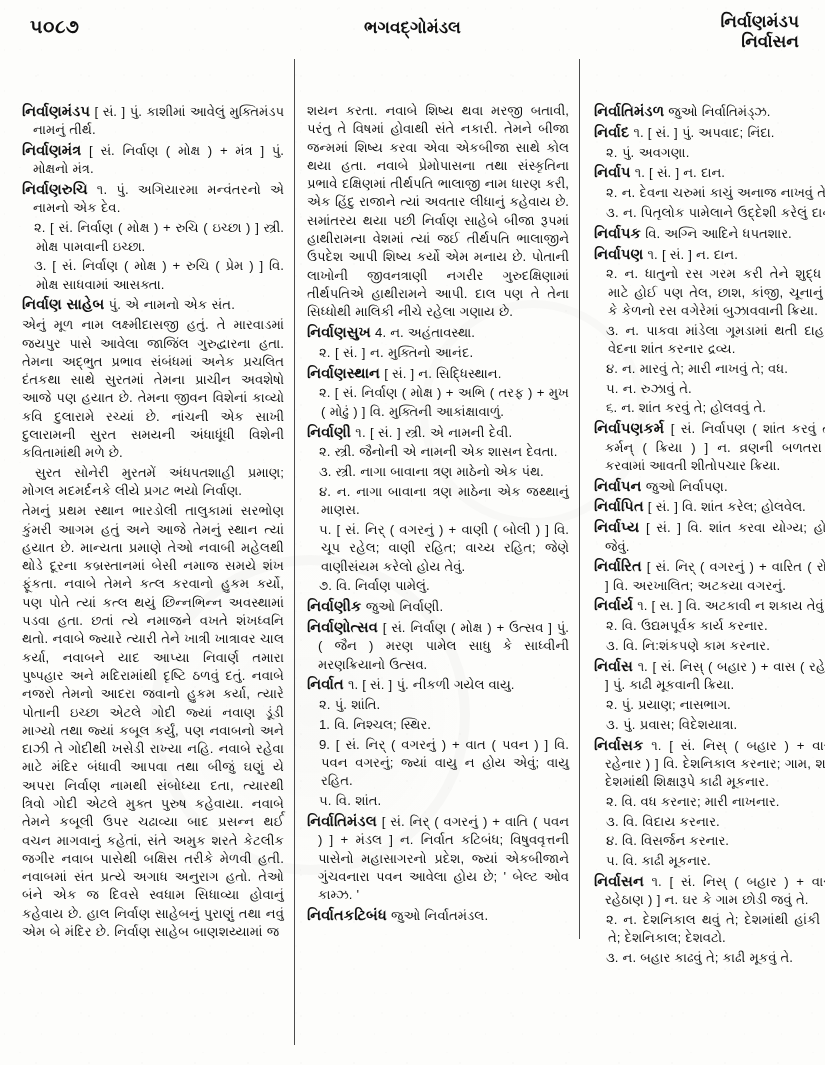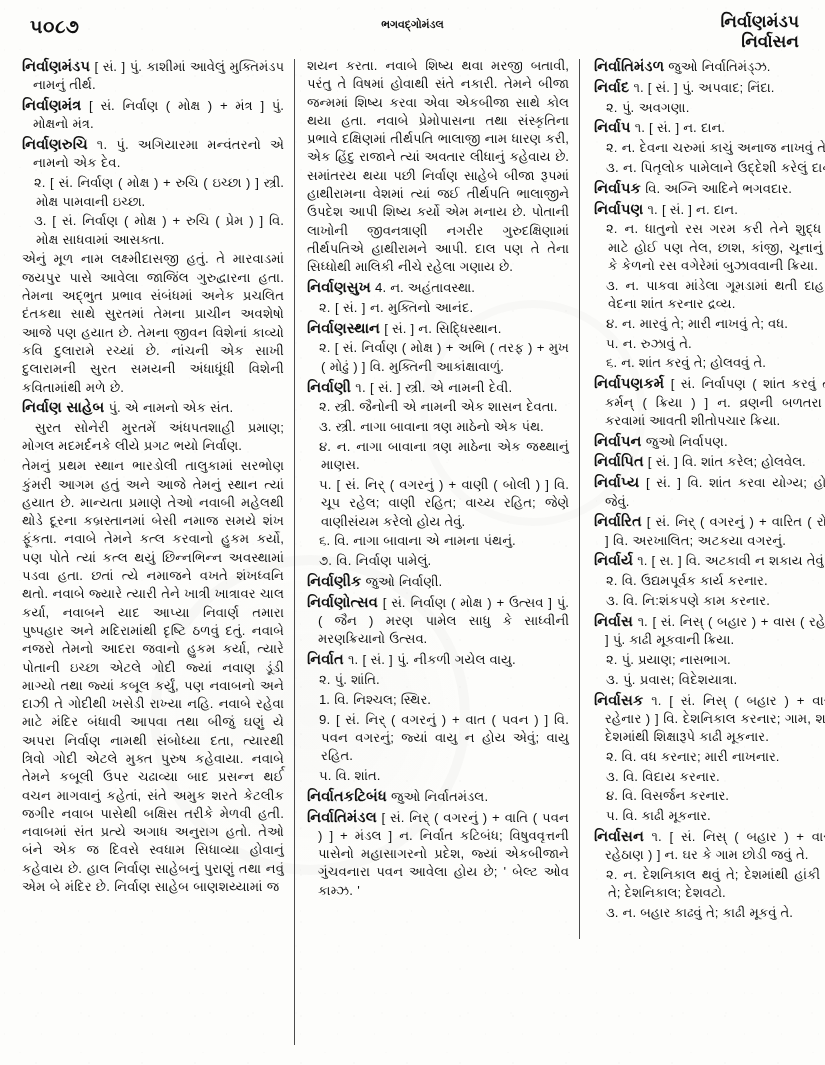--- a/index.html
+++ b/index.html
@@ -57,40 +57,41 @@
     height:50px;
   }
   .rh-folio{
     position:absolute;left:6px;top:8px;
     font-size:19px;font-weight:700;
     letter-spacing:.5px;
   }
   .rh-booktitle{
     position:absolute;left:0;right:0;top:10px;
     text-align:center;
-    font-size:11px;font-weight:700;
+    font-size:17px;font-weight:700;
   }
   .rh-guides{
     position:absolute;right:2px;top:4px;
     text-align:right;
     font-size:17px;font-weight:700;
     line-height:1.15;
   }
   .rh-guides div{white-space:nowrap;}
 
   
   .columns{
     position:absolute;
     left:22px;right:18px;top:57px;bottom:6px;
     display:flex;
   }
   .col{
     flex:0 0 auto;
     position:relative;
     overflow:hidden;
+    margin-top:45px;
   }
   .col.c1{width:262px;padding-right:10px;}
   .col.c2{width:262px;padding-left:12px;padding-right:10px;}
   .col.c3{width:262px;padding-left:14px;}
   .rule{
     flex:0 0 1px;
     background:#2c2c2c;
     margin:2px 0 14px 0;
     opacity:.85;
   }
@@ -137,58 +138,57 @@
     </div>
   </div>
 
   <div class="columns">
     <div class="col c1" id="col-1">
         <p class="entry hang" id="column-1-block-0"><span class="hw">નિર્વાણમંડપ</span><span> [ સં. ]  પું.  કાશીમાં આવેલું મુક્તિમંડપ નામનું તીર્થ.</span></p>
         <p class="entry hang" id="column-1-block-1"><span class="hw">નિર્વાણમંત્ર</span><span> [ સં. નિર્વાણ ( મોક્ષ ) + મંત્ર ] પું. મોક્ષનો મંત્ર.</span></p>
         <p class="entry hang" id="column-1-block-2"><span class="hw">નિર્વાણરુચિ</span><span> ૧.  પું.  અગિયારમા મન્વંતરનો એ નામનો એક દેવ.</span></p>
         <p class="entry sub" id="column-1-block-3">૨.  [ સં. નિર્વાણ ( મોક્ષ ) + રુચિ ( ઇચ્છા ) ] સ્ત્રી. મોક્ષ પામવાની ઇચ્છા.</p>
         <p class="entry sub" id="column-1-block-4">૩.  [ સં. નિર્વાણ ( મોક્ષ ) + રુચિ ( પ્રેમ ) ] વિ. મોક્ષ સાધવામાં આસક્તા.</p>
+        <p class="entry hang" id="column-1-block-5"><span class="hw">નિર્વાણ સાહેબ</span><span> પું.  એ નામનો એક સંત.</span></p>
         <p class="entry body" id="column-1-block-6">એનું મૂળ નામ લક્ષ્મીદાસજી હતું. તે મારવાડમાં જયપુર પાસે આવેલા જાજિંલ ગુરુદ્વારના હતા. તેમના અદ્‌ભુત પ્રભાવ સંબંધમાં અનેક પ્રચલિત દંતકથા સાથે સુરતમાં તેમના પ્રાચીન અવશેષો આજે પણ હયાત છે. તેમના જીવન વિશેનાં કાવ્યો કવિ દુલારામે રચ્યાં છે. નાંચની એક સાખી દુલારામની સુરત સમયની અંધાધૂંધી વિશેની કવિતામાંથી મળે છે.</p>
-        <p class="entry hang" id="column-1-block-5"><span class="hw">નિર્વાણ સાહેબ</span><span> પું.  એ નામનો એક સંત.</span></p>
         <p class="entry body ind" id="column-1-block-7">સુરત સોનેરી મુરતમેં અંધપતશાહી પ્રમાણ; મોગલ મદમર્દનકે લીયે પ્રગટ ભયો નિર્વાણ.</p>
         <p class="entry body" id="column-1-block-8">તેમનું પ્રથમ સ્થાન ભારડોલી તાલુકામાં સરભોણ કુંમરી આગમ હતું અને આજે તેમનું સ્થાન ત્યાં હયાત છે. માન્યતા પ્રમાણે તેઓ નવાબી મહેલથી થોડે દૂરના કબ્રસ્તાનમાં બેસી નમાજ સમયે શંખ ફૂંકતા. નવાબે તેમને કત્લ કરવાનો હુકમ કર્યો, પણ પોતે ત્યાં કત્લ થયું છિન્નભિન્ન અવસ્થામાં પડવા હતા. છતાં ત્યે નમાજને વખતે શંખધ્વનિ થતો. નવાબે જ્યારે ત્યારી તેને ખાત્રી ખાત્રાવર ચાલ કર્યા, નવાબને યાદ આપ્યા નિવાર્ણ તમારા પુષ્પહાર અને મદિરામાંથી દૃષ્ટિ ઠળવું દતું. નવાબે નજરો તેમનો આદરા જવાનો હુકમ કર્યા, ત્યારે પોતાની ઇચ્છા એટલે ગોદી જ્યાં નવાણ ડૂંડી માગ્યો તથા જ્યાં કબૂલ કર્યું, પણ નવાબનો અને દાઝી તે ગોદીથી ખસેડી રાખ્યા નહિ. નવાબે રહેવા માટે મંદિર બંધાવી આપવા તથા બીજું ઘણું યે અપરા નિર્વાણ નામથી સંબોધ્યા દતા, ત્યારથી ત્રિવો ગોદી એટલે મુક્ત પુરુષ કહેવાયા. નવાબે તેમને કબૂલી ઉપર ચઢાવ્યા બાદ પ્રસન્ન થર્ઈ વચન માગવાનું કહેતાં, સંતે અમુક શરતે કેટલીક જગીર નવાબ પાસેથી બક્ષિસ તરીકે મેળવી હતી. નવાબમાં સંત પ્રત્યે અગાધ અનુરાગ હતો. તેઓ બંને એક જ દિવસે સ્વધામ સિધાવ્યા હોવાનું કહેવાય છે. હાલ નિર્વાણ સાહેબનું પુરાણું તથા નવું એમ બે મંદિર છે. નિર્વાણ સાહેબ બાણશય્યામાં જ</p>
       </div>
     <div class="rule"></div>
     <div class="col c2" id="col-2">
         <p class="entry body" id="column-2-block-0">શયન કરતા. નવાબે શિષ્ય થવા મરજી બતાવી, પરંતુ તે વિષમાં હોવાથી સંતે નકારી. તેમને બીજા જન્મમાં શિષ્ય કરવા એવા એકબીજા સાથે કોલ થયા હતા. નવાબે પ્રેમોપાસના તથા સંસ્કૃતિના પ્રભાવે દક્ષિણમાં તીર્થપતિ ભાલાજી નામ ધારણ કરી, એક હિંદુ રાજાને ત્યાં અવતાર લીધાનું કહેવાય છે. સમાંતરય થયા પછી નિર્વાણ સાહેબે બીજા રૂપમાં હાથીરામના વેશમાં ત્યાં જઈ તીર્થપતિ ભાલાજીને ઉપદેશ આપી શિષ્ય કર્યો એમ મનાય છે. પોતાની લાખોની જીવનત્રાણી નગરીર ગુરુદક્ષિણામાં તીર્થપતિએ હાથીરામને આપી. દાલ પણ તે તેના સિધ્ધોથી માલિકી નીચે રહેલા ગણાય છે.</p>
         <p class="entry hang" id="column-2-block-1"><span class="hw">નિર્વાણસુખ</span><span> 4. ન. અહંતાવસ્થા.</span></p>
         <p class="entry sub" id="column-2-block-2">૨. [ સં. ] ન. મુક્તિનો આનંદ.</p>
         <p class="entry hang" id="column-2-block-3"><span class="hw">નિર્વાણસ્થાન</span><span> [ સં. ] ન. સિદ્ધિસ્થાન.</span></p>
         <p class="entry sub" id="column-2-block-5">૨. [ સં. નિર્વાણ ( મોક્ષ ) + અભિ ( તરફ ) + મુખ ( મોઢું ) ] વિ. મુક્તિની આકાંક્ષાવાળું.</p>
         <p class="entry hang" id="column-2-block-6"><span class="hw">નિર્વાણી</span><span> ૧. [ સં. ] સ્ત્રી. એ નામની દેવી.</span></p>
         <p class="entry sub" id="column-2-block-7">૨. સ્ત્રી. જૈનોની એ નામની એક શાસન દેવતા.</p>
         <p class="entry sub" id="column-2-block-8">૩. સ્ત્રી. નાગા બાવાના ત્રણ માઠેનો એક પંથ.</p>
         <p class="entry sub" id="column-2-block-9">૪. ન. નાગા બાવાના ત્રણ માઠેના એક જથ્થાનું માણસ.</p>
         <p class="entry sub" id="column-2-block-10">૫. [ સં. નિર્ ( વગરનું ) + વાણી ( બોલી ) ] વિ. ચૂપ રહેલ; વાણી રહિત; વાચ્ય રહિત; જેણે વાણીસંયમ કરેલો હોય તેવું.</p>
-        <p class="entry sub" id="column-2-block-11">૬. વિ. નાગા બાવાના એ નામના પંથનું.</p>
         <p class="entry sub" id="column-2-block-12">૭. વિ. નિર્વાણ પામેલું.</p>
         <p class="entry hang" id="column-2-block-13"><span class="hw">નિર્વાણીક</span><span> જુઓ નિર્વાણી.</span></p>
         <p class="entry hang" id="column-2-block-14"><span class="hw">નિર્વાણોત્સવ</span><span> [ સં. નિર્વાણ ( મોક્ષ ) + ઉત્સવ ] પું. ( જૈન ) મરણ પામેલ સાધુ કે સાધ્વીની મરણક્રિયાનો ઉત્સવ.</span></p>
         <p class="entry hang" id="column-2-block-15"><span class="hw">નિર્વાત</span><span> ૧. [ સં. ] પું. નીકળી ગયેલ વાયુ.</span></p>
         <p class="entry sub" id="column-2-block-16">૨. પું. શાંતિ.</p>
         <p class="entry sub" id="column-2-block-17">1. વિ. નિશ્ચલ; સ્થિર.</p>
         <p class="entry sub" id="column-2-block-18">9. [ સં. નિર્ ( વગરનું ) + વાત ( પવન ) ] વિ. પવન વગરનું; જ્યાં વાયુ ન હોય એવું; વાયુ રહિત.</p>
         <p class="entry sub" id="column-2-block-19">૫. વિ. શાંત.</p>
+        <p class="entry hang" id="column-2-block-21"><span class="hw">નિર્વાતિમંડલ</span><span> [ સં. નિર્ ( વગરનું ) + વાતિ ( પવન ) ] + મંડલ ] ન. નિર્વાત કટિબંધ; વિષુવવૃત્તની પાસેનો મહાસાગરનો પ્રદેશ, જ્યાં એકબીજાને ગુંચવનારા પવન આવેલા હોય છે; ' બેલ્ટ ઓવ કામ્ઝ. '</span></p>
         <p class="entry hang" id="column-2-block-20"><span class="hw">નિર્વાતકટિબંધ</span><span> જુઓ નિર્વાતમંડલ.</span></p>
-        <p class="entry hang" id="column-2-block-21"><span class="hw">નિર્વાતિમંડલ</span><span> [ સં. નિર્ ( વગરનું ) + વાતિ ( પવન ) ] + મંડલ ] ન. નિર્વાત કટિબંધ; વિષુવવૃત્તની પાસેનો મહાસાગરનો પ્રદેશ, જ્યાં એકબીજાને ગુંચવનારા પવન આવેલા હોય છે; ' બેલ્ટ ઓવ કામ્ઝ. '</span></p>
       </div>
     <div class="rule short"></div>
     <div class="col c3" id="col-3">
         <p class="entry hang" id="column-3-block-0"><span class="hw">નિર્વાતિમંડળ</span><span> જુઓ નિર્વાતિમંડ્ઝ.</span></p>
         <p class="entry hang" id="column-3-block-1"><span class="hw">નિર્વાદ</span><span> ૧. [ સં. ] પું. અપવાદ; નિંદા.</span></p>
         <p class="entry sub" id="column-3-block-2">૨. પું. અવગણા.</p>
         <p class="entry hang" id="column-3-block-3"><span class="hw">નિર્વાપ</span><span> ૧. [ સં. ] ન. દાન.</span></p>
         <p class="entry sub" id="column-3-block-4">૨. ન. દેવના ચરુમાં કાચું અનાજ નાખવું તે.</p>
         <p class="entry sub" id="column-3-block-5">૩. ન. પિતૃલોક પામેલાને ઉદ્દેશી કરેલું દાન.</p>
-        <p class="entry hang" id="column-3-block-6"><span class="hw">નિર્વાપક</span><span> વિ. અગ્નિ આદિને ભગવદાર.</span></p>
+        <p class="entry hang" id="column-3-block-6"><span class="hw">નિર્વાપક</span><span> વિ. અગ્નિ આદિને ધપતશાર.</span></p>
         <p class="entry hang" id="column-3-block-7"><span class="hw">નિર્વાપણ</span><span> ૧. [ સં. ] ન. દાન.</span></p>
         <p class="entry sub" id="column-3-block-8">૨. ન. ધાતુનો રસ ગરમ કરી તેને શુદ્ધ કરવા માટે હોઈ પણ તેલ, છાશ, કાંજી, ચૂનાનું પાણી કે કેળનો રસ વગેરેમાં બુઝાવવાની ક્રિયા.</p>
         <p class="entry sub" id="column-3-block-9">૩. ન. પાકવા માંડેલા ગૂમડામાં થતી દાહ વગેરે વેદના શાંત કરનાર દ્રવ્ય.</p>
         <p class="entry sub" id="column-3-block-10">૪. ન. મારવું તે; મારી નાખવું તે; વધ.</p>
         <p class="entry sub" id="column-3-block-11">૫. ન. રુઝાવું તે.</p>
         <p class="entry sub" id="column-3-block-12">૬. ન. શાંત કરવું તે; હોલવવું તે.</p>
         <p class="entry hang" id="column-3-block-13"><span class="hw">નિર્વાપણકર્મ</span><span> [ સં. નિર્વાપણ ( શાંત કરવું તે ) + કર્મન્ ( ક્રિયા ) ] ન. વ્રણની બળતરા ઉપર કરવામાં આવતી શીતોપચાર ક્રિયા.</span></p>
         <p class="entry hang" id="column-3-block-14"><span class="hw">નિર્વાપન</span><span> જુઓ નિર્વાપણ.</span></p>
         <p class="entry hang" id="column-3-block-15"><span class="hw">નિર્વાપિત</span><span> [ સં. ] વિ. શાંત કરેલ; હોલવેલ.</span></p>
         <p class="entry hang" id="column-3-block-16"><span class="hw">નિર્વાપ્ય</span><span> [ સં. ] વિ. શાંત કરવા યોગ્ય; હોલવવા જેવું.</span></p>

